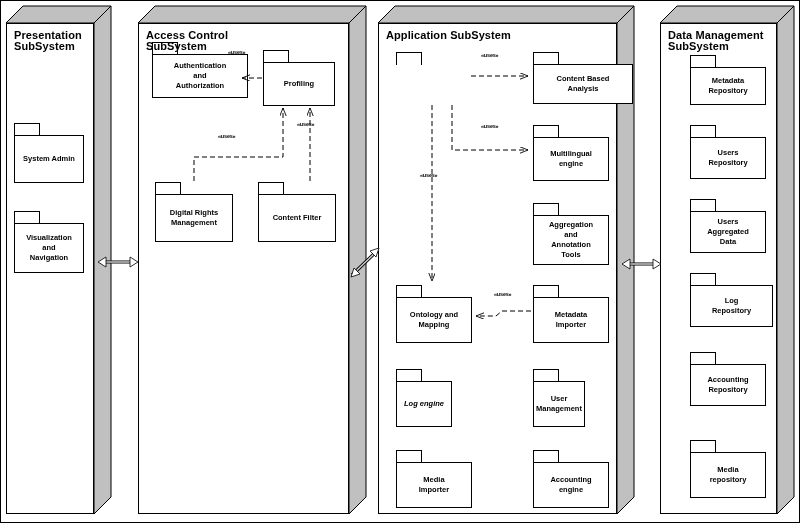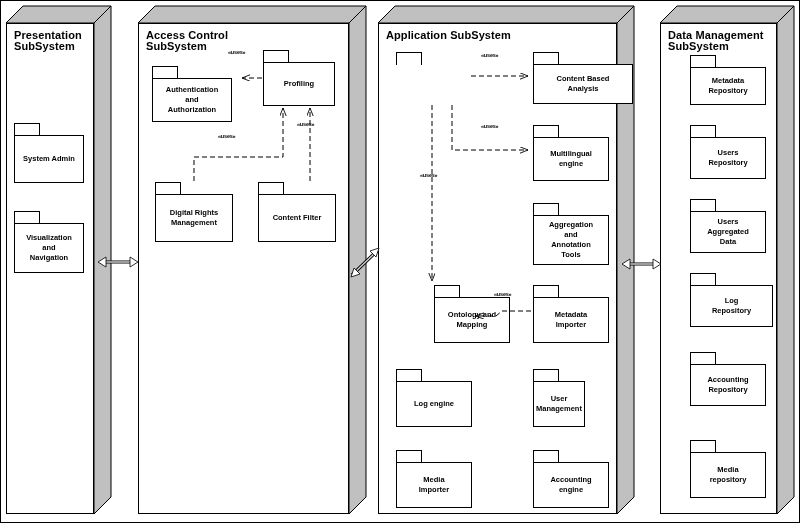--- a/index.html
+++ b/index.html
@@ -214,21 +214,21 @@
       </div>
     </div>
     <div class="pkg" style="left: 14px; top: 211px; width: 70px; height: 62px;">
       <div class="tab"></div>
       <div class="body">
         <div class="label">Visualization
 and
 Navigation</div>
       </div>
     </div>
-    <div class="pkg" style="left: 152px; top: 66px; width: 80px; height: 56px;">
+    <div class="pkg" style="left: 152px; top: 42px; width: 96px; height: 56px;">
       <div class="tab"></div>
       <div class="body">
         <div class="label">Authentication
 and
 Authorization</div>
       </div>
     </div>
     <div class="pkg" style="left: 263px; top: 50px; width: 72px; height: 56px;">
       <div class="tab"></div>
       <div class="body">
@@ -267,35 +267,35 @@
     </div>
     <div class="pkg" style="left: 533px; top: 203px; width: 76px; height: 62px;">
       <div class="tab"></div>
       <div class="body">
         <div class="label">Aggregation
 and
 Annotation
 Tools</div>
       </div>
     </div>
-    <div class="pkg" style="left: 396px; top: 285px; width: 76px; height: 58px; margin-left: 38px;">
+    <div class="pkg" style="left: 396px; top: 285px; width: 76px; height: 58px;">
       <div class="tab"></div>
       <div class="body">
         <div class="label">Ontology and
 Mapping</div>
       </div>
     </div>
     <div class="pkg" style="left: 533px; top: 285px; width: 76px; height: 58px;">
       <div class="tab"></div>
       <div class="body">
         <div class="label">Metadata
 Importer</div>
       </div>
     </div>
-    <div class="pkg" style="left: 396px; top: 369px; width: 76px; height: 58px;">
+    <div class="pkg" style="left: 396px; top: 369px; width: 56px; height: 58px; font-style: italic;">
       <div class="tab"></div>
       <div class="body">
         <div class="label">Log engine</div>
       </div>
     </div>
     <div class="pkg" style="left: 533px; top: 369px; width: 52px; height: 58px;">
       <div class="tab"></div>
       <div class="body">
         <div class="label">User
 Management</div>

